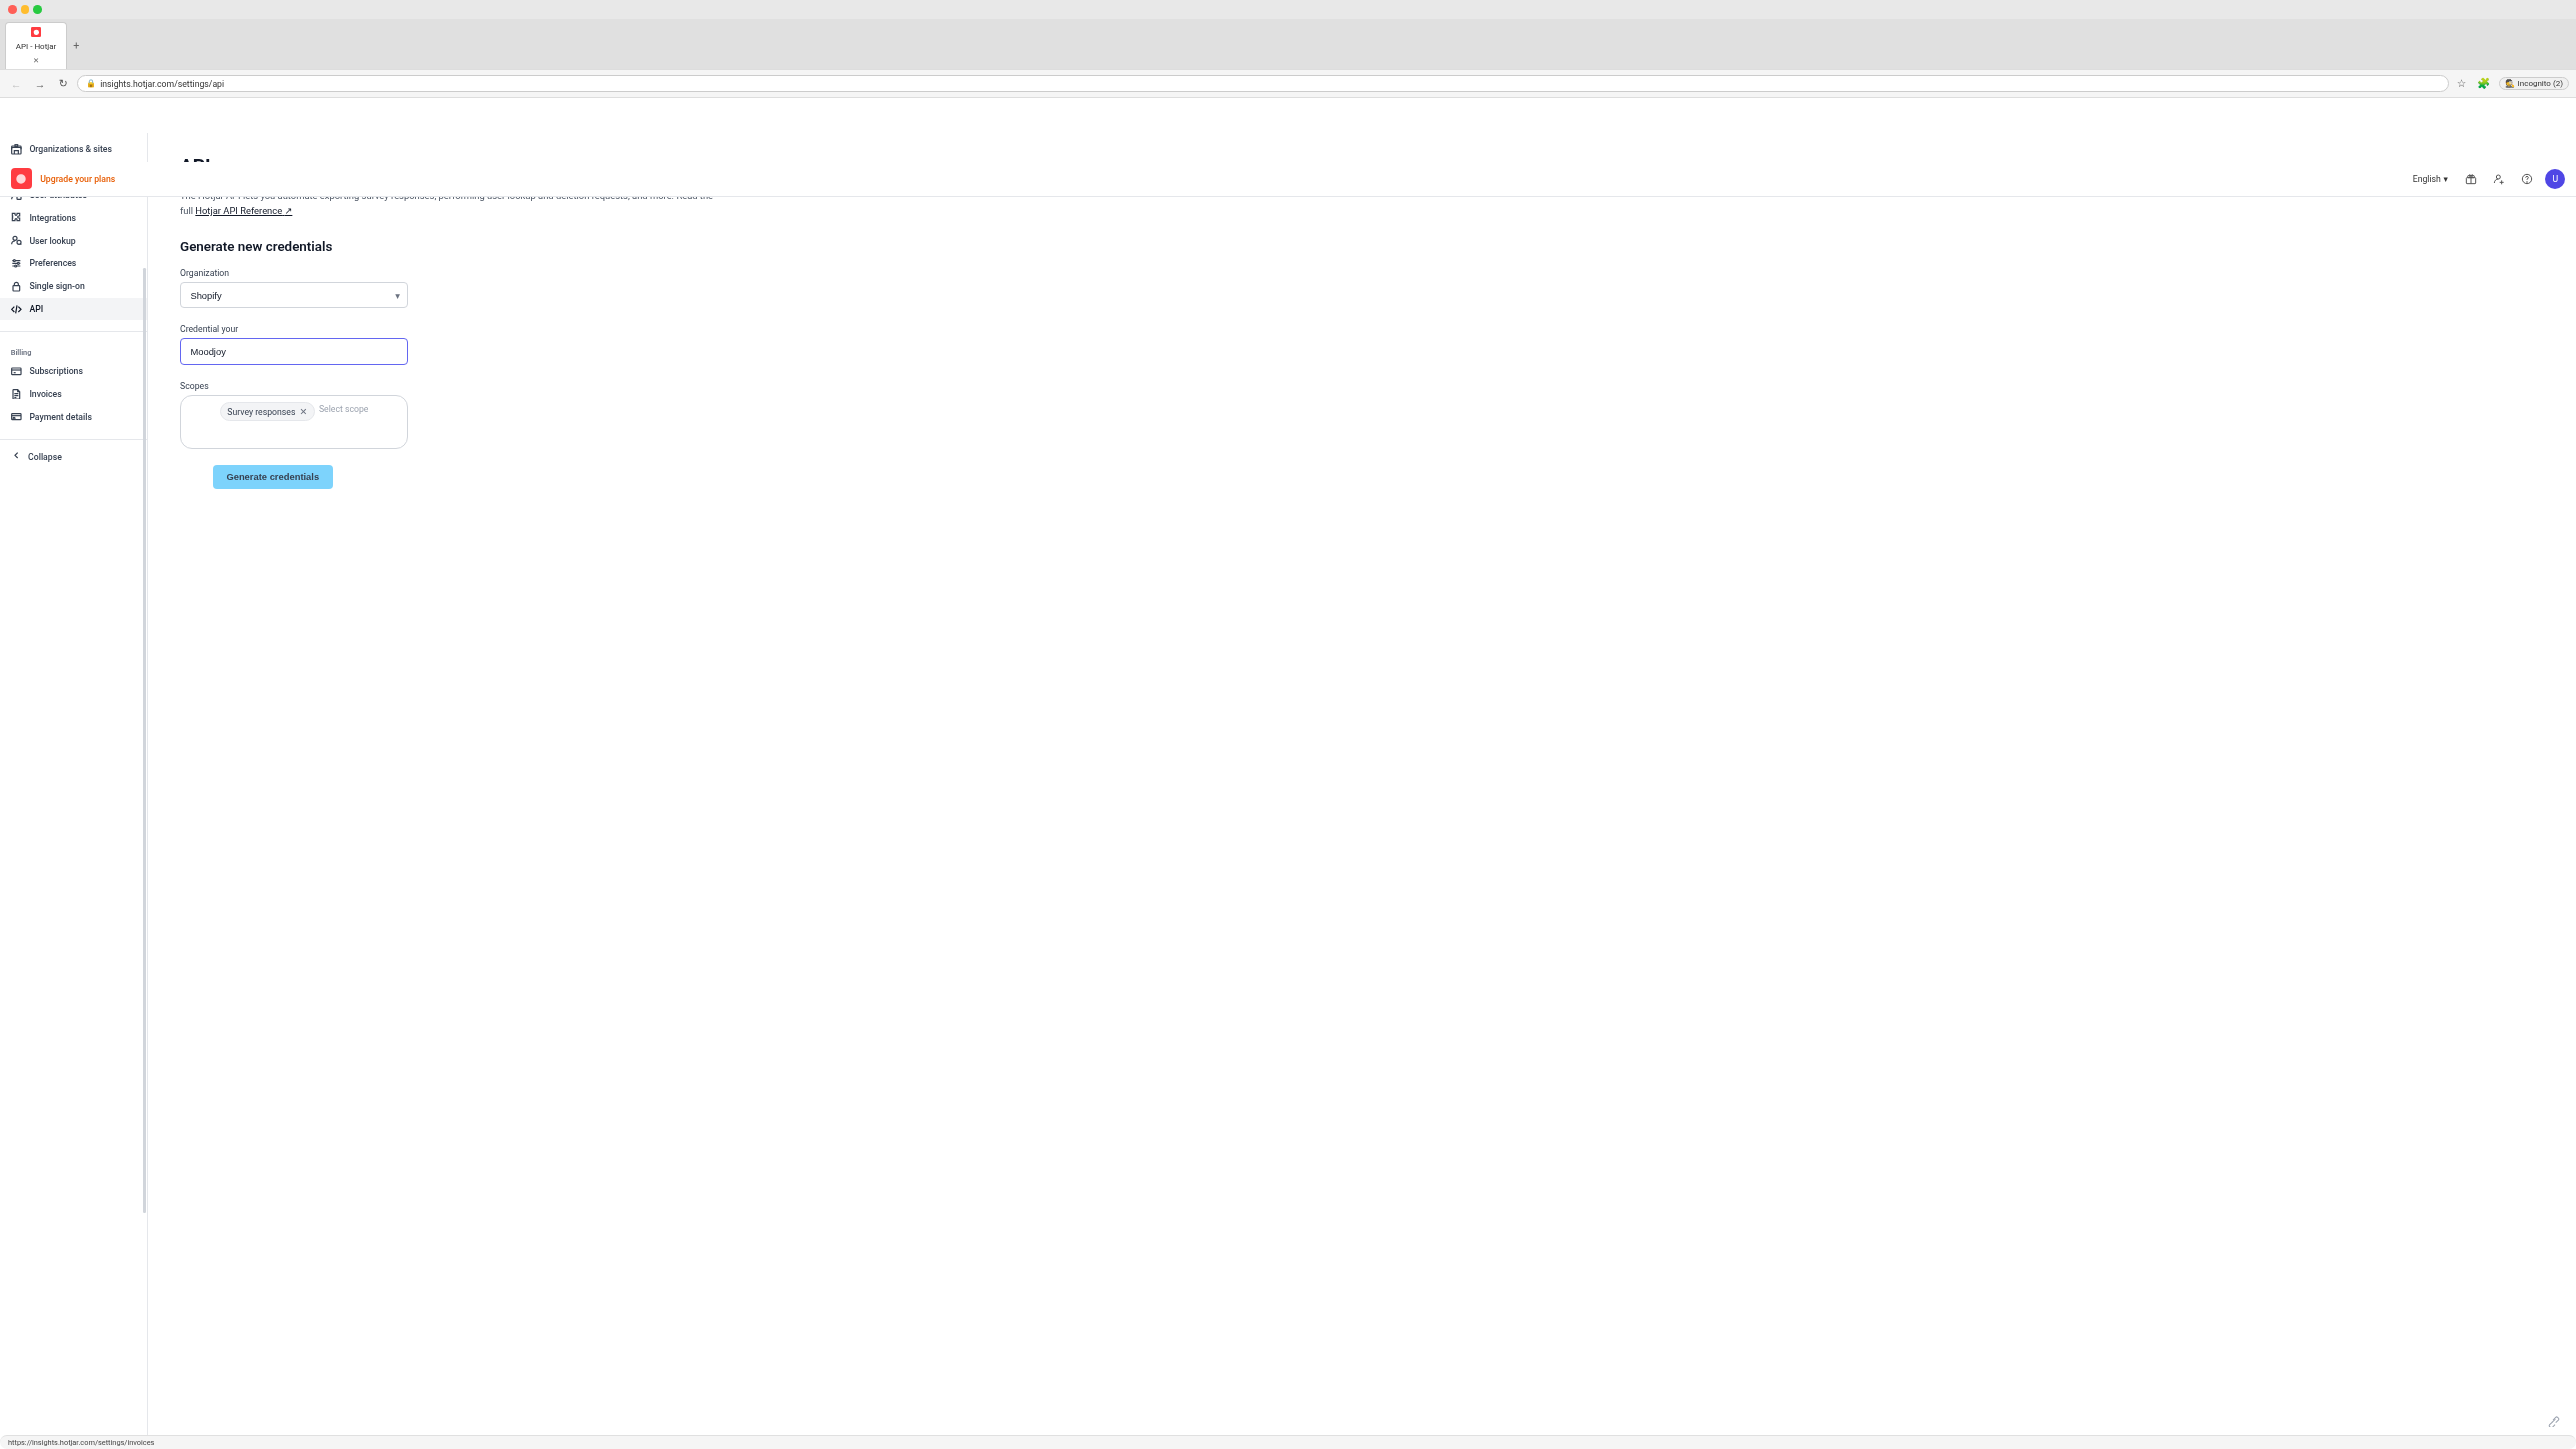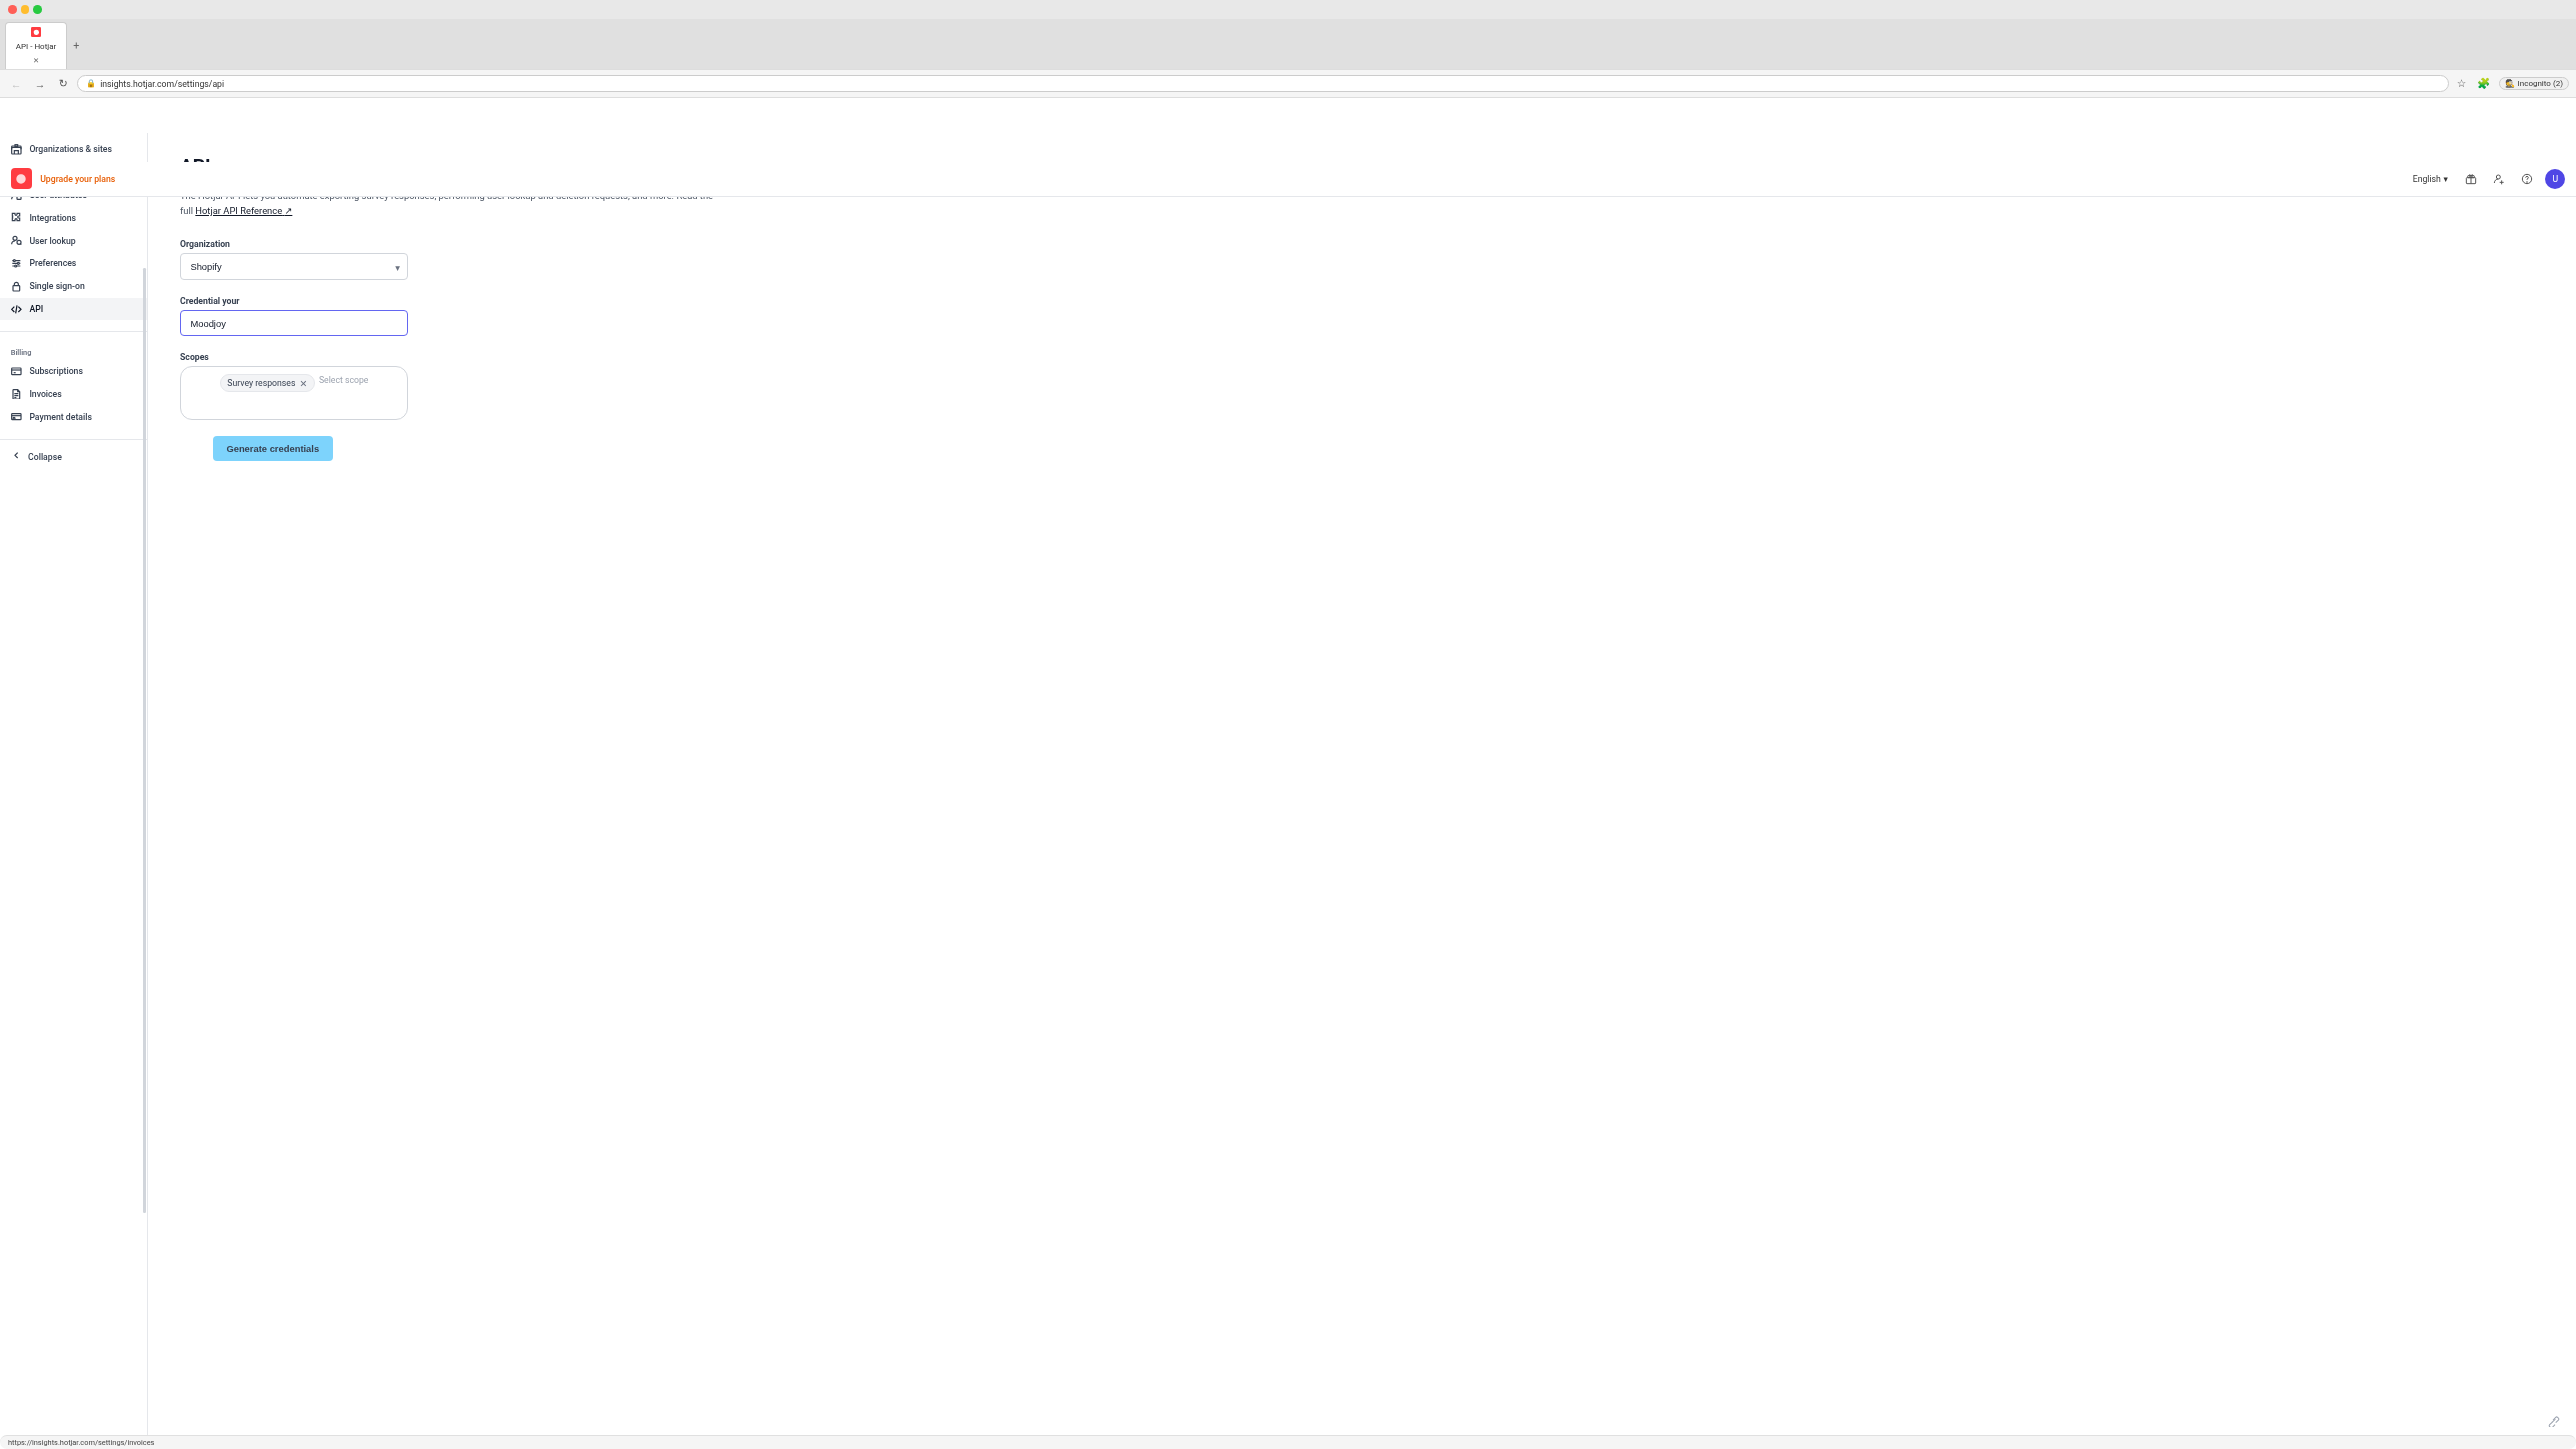--- a/index.html
+++ b/index.html
@@ -54,21 +54,21 @@
     
     .main-content { flex: 1; overflow-y: auto; padding: 21.5px 32px; margin-top: 35px; }
 
     .page-title { font-size: 19px; font-weight: 700; color: #111827; margin-bottom: 10.7px; }
     .page-description { font-size: 9.4px; color: #4b5563; line-height: 1.6; margin-bottom: 21.5px; max-width: 537px; }
     .page-description a { color: #111827; }
 
     .section-title { font-size: 13.4px; font-weight: 600; color: #111827; margin-bottom: 13.4px; }
 
     .form-group { margin-bottom: 16px; max-width: 228px; }
-    .form-label { font-size: 8.7px; font-weight: 700; color: #374151; margin-bottom: 4px; display: block; }
+    .form-label { font-size: 8.7px; font-weight: 400; color: #374151; margin-bottom: 4px; display: block; }
 
     .select-wrapper { position: relative; }
     .select-input { width: 100%; padding: 6.7px 9.4px; border: 1px solid #d1d5db; border-radius: 4px; font-size: 9.4px; color: #111827; appearance: none; background: #fff; cursor: pointer; }
     .select-arrow { position: absolute; right: 8px; top: 50%; transform: translateY(-50%); pointer-events: none; color: #6b7280; }
 
     .text-input { width: 100%; padding: 6.7px 9.4px; border: 1px solid #6366f1; border-radius: 4px; font-size: 9.4px; color: #111827; background: #fff; outline: none; }
 
     .scopes-container { border: 1px solid #d1d5db; border-radius: 12px; padding: 6.7px 8px; min-height: 54px; background: #fff; display: flex; flex-wrap: wrap; gap: 4px; align-content: flex-start; max-width: 228px; justify-content: center; }
     .scope-tag { display: flex; align-items: center; gap: 4px; background: #f3f4f6; border: 0.7px solid #e5e7eb; border-radius: 13.4px; padding: 2.7px 6.7px; font-size: 8.7px; color: #374151; }
     .scope-tag-remove { background: none; border: none; cursor: pointer; color: #6b7280; font-size: 9.4px; display: flex; align-items: center; padding: 0; }
@@ -306,20 +306,21 @@
       <h1 class="page-title">API</h1>
 
       <p class="page-description">
         <span>The Hotjar API lets you automate exporting survey responses, performing user lookup and deletion requests, and more. Read the full</span>
         <a href="#">
           <span>Hotjar API Reference</span>
           <span> ↗</span>
         </a>
       </p>
 
+      <h2 class="section-title">Generate new credentials</h2>
 
       
       <div class="form-group">
         <label class="form-label">Organization</label>
         <div class="select-wrapper">
           <select class="select-input">
             <option>Shopify</option>
           </select>
           <span class="select-arrow">▾</span>
         </div>

